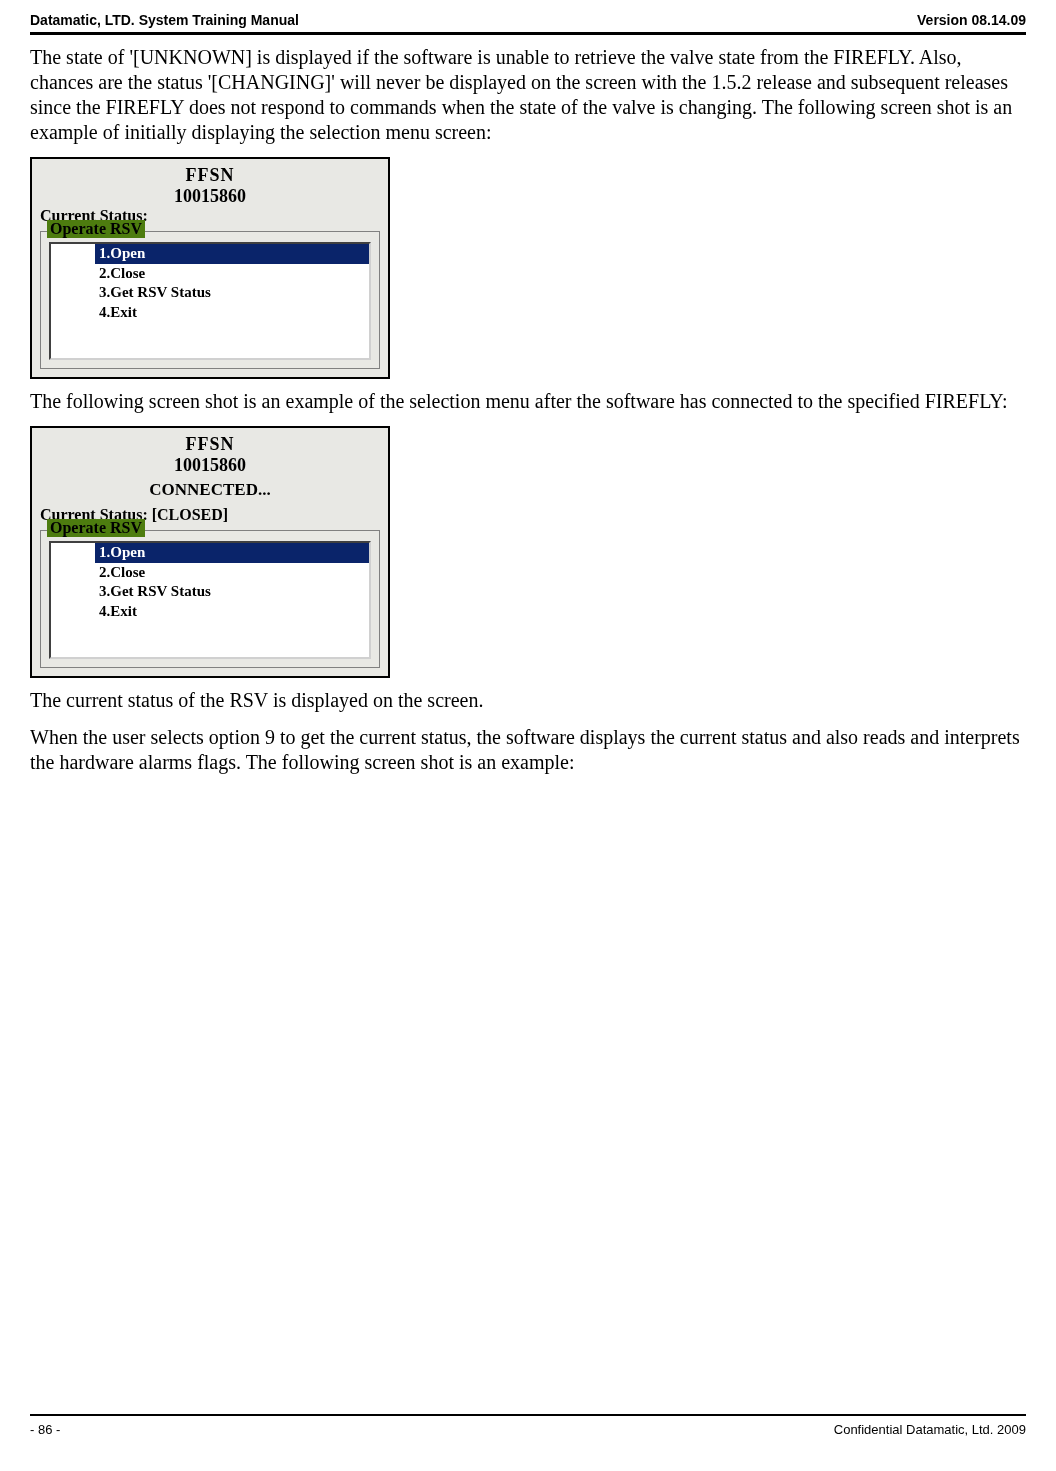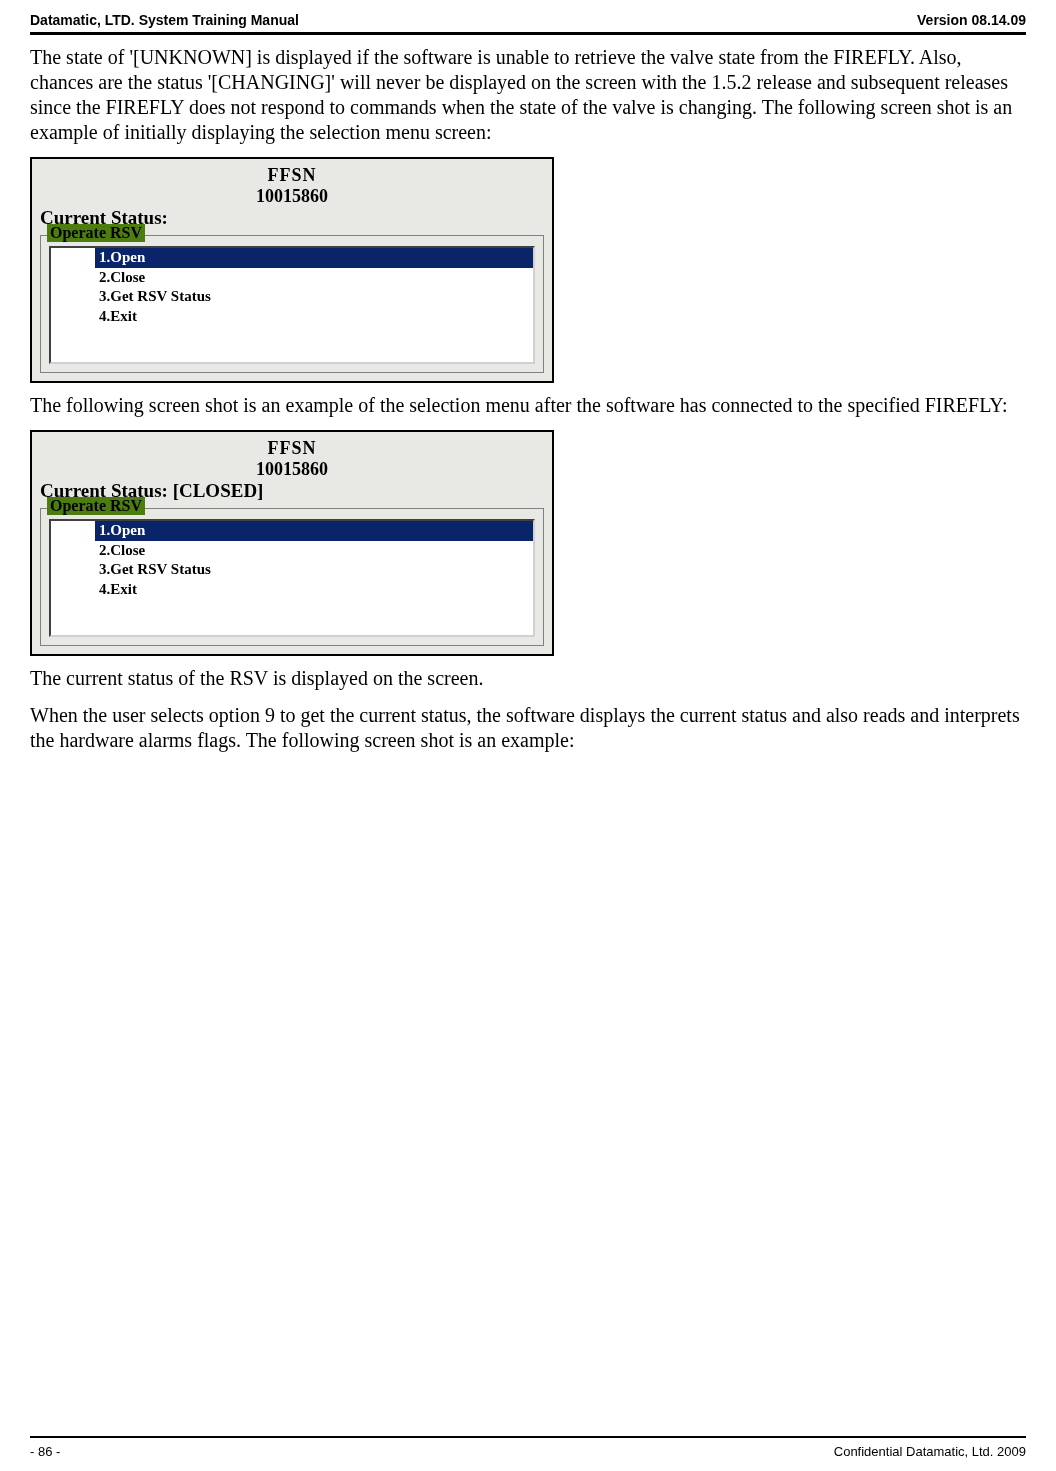--- a/index.html
+++ b/index.html
@@ -28,21 +28,21 @@
       background: #000;
       margin-bottom: 10px;
     }
     .body-text {
       font-size: 20px;
       line-height: 1.25;
       margin-bottom: 12px;
     }
     .screenshot {
       border: 2px solid #000;
-      width: 524px;
+      width: 360px;
       background: #e8e8e4;
       padding: 6px 8px 8px 8px;
       margin-bottom: 10px;
       font-family: "Courier New", monospace;
     }
     .ss-title {
       text-align: center;
       font-weight: bold;
       font-family: "Times New Roman", serif;
       font-size: 18px;
@@ -58,21 +58,21 @@
       text-align: center;
       font-weight: bold;
       font-family: "Times New Roman", serif;
       font-size: 17px;
       margin-top: 4px;
       margin-bottom: 6px;
     }
     .ss-current {
       font-weight: bold;
       font-family: "Times New Roman", serif;
-      font-size: 19px;
+      font-size: 16px;
       margin-bottom: 4px;
     }
     .fieldset-mock {
       border: 1.5px solid #808080;
       position: relative;
       padding: 10px 8px 8px 8px;
       margin-top: 6px;
     }
     .legend-mock {
       position: absolute;
@@ -101,21 +101,21 @@
       font-size: 15px;
       padding: 0 4px;
       line-height: 1.3;
     }
     .listbox-item.selected {
       background: #0a246a;
       color: #fff;
     }
     .footer {
       position: absolute;
-      bottom: 12px;
+      bottom: 34px;
       left: 30px;
       right: 30px;
     }
     .footer-line {
       height: 2px;
       background: #000;
       margin-bottom: 6px;
     }
     .footer-row {
       display: flex;
@@ -148,20 +148,21 @@
       <div class="listbox-item">4.Exit</div>
     </div>
   </div>
 </div>
 
 <p class="body-text">The following screen shot is an example of the selection menu after the software has connected to the specified FIREFLY:</p>
 
 <div class="screenshot">
   <div class="ss-title">FFSN</div>
   <div class="ss-serial">10015860</div>
+  <div class="ss-status-msg">CONNECTED...</div>
   <div class="ss-current">Current Status: [CLOSED]</div>
   <div class="fieldset-mock">
     <span class="legend-mock">Operate RSV</span>
     <div class="listbox">
       <div class="listbox-item selected">1.Open</div>
       <div class="listbox-item">2.Close</div>
       <div class="listbox-item">3.Get RSV Status</div>
       <div class="listbox-item">4.Exit</div>
     </div>
   </div>

